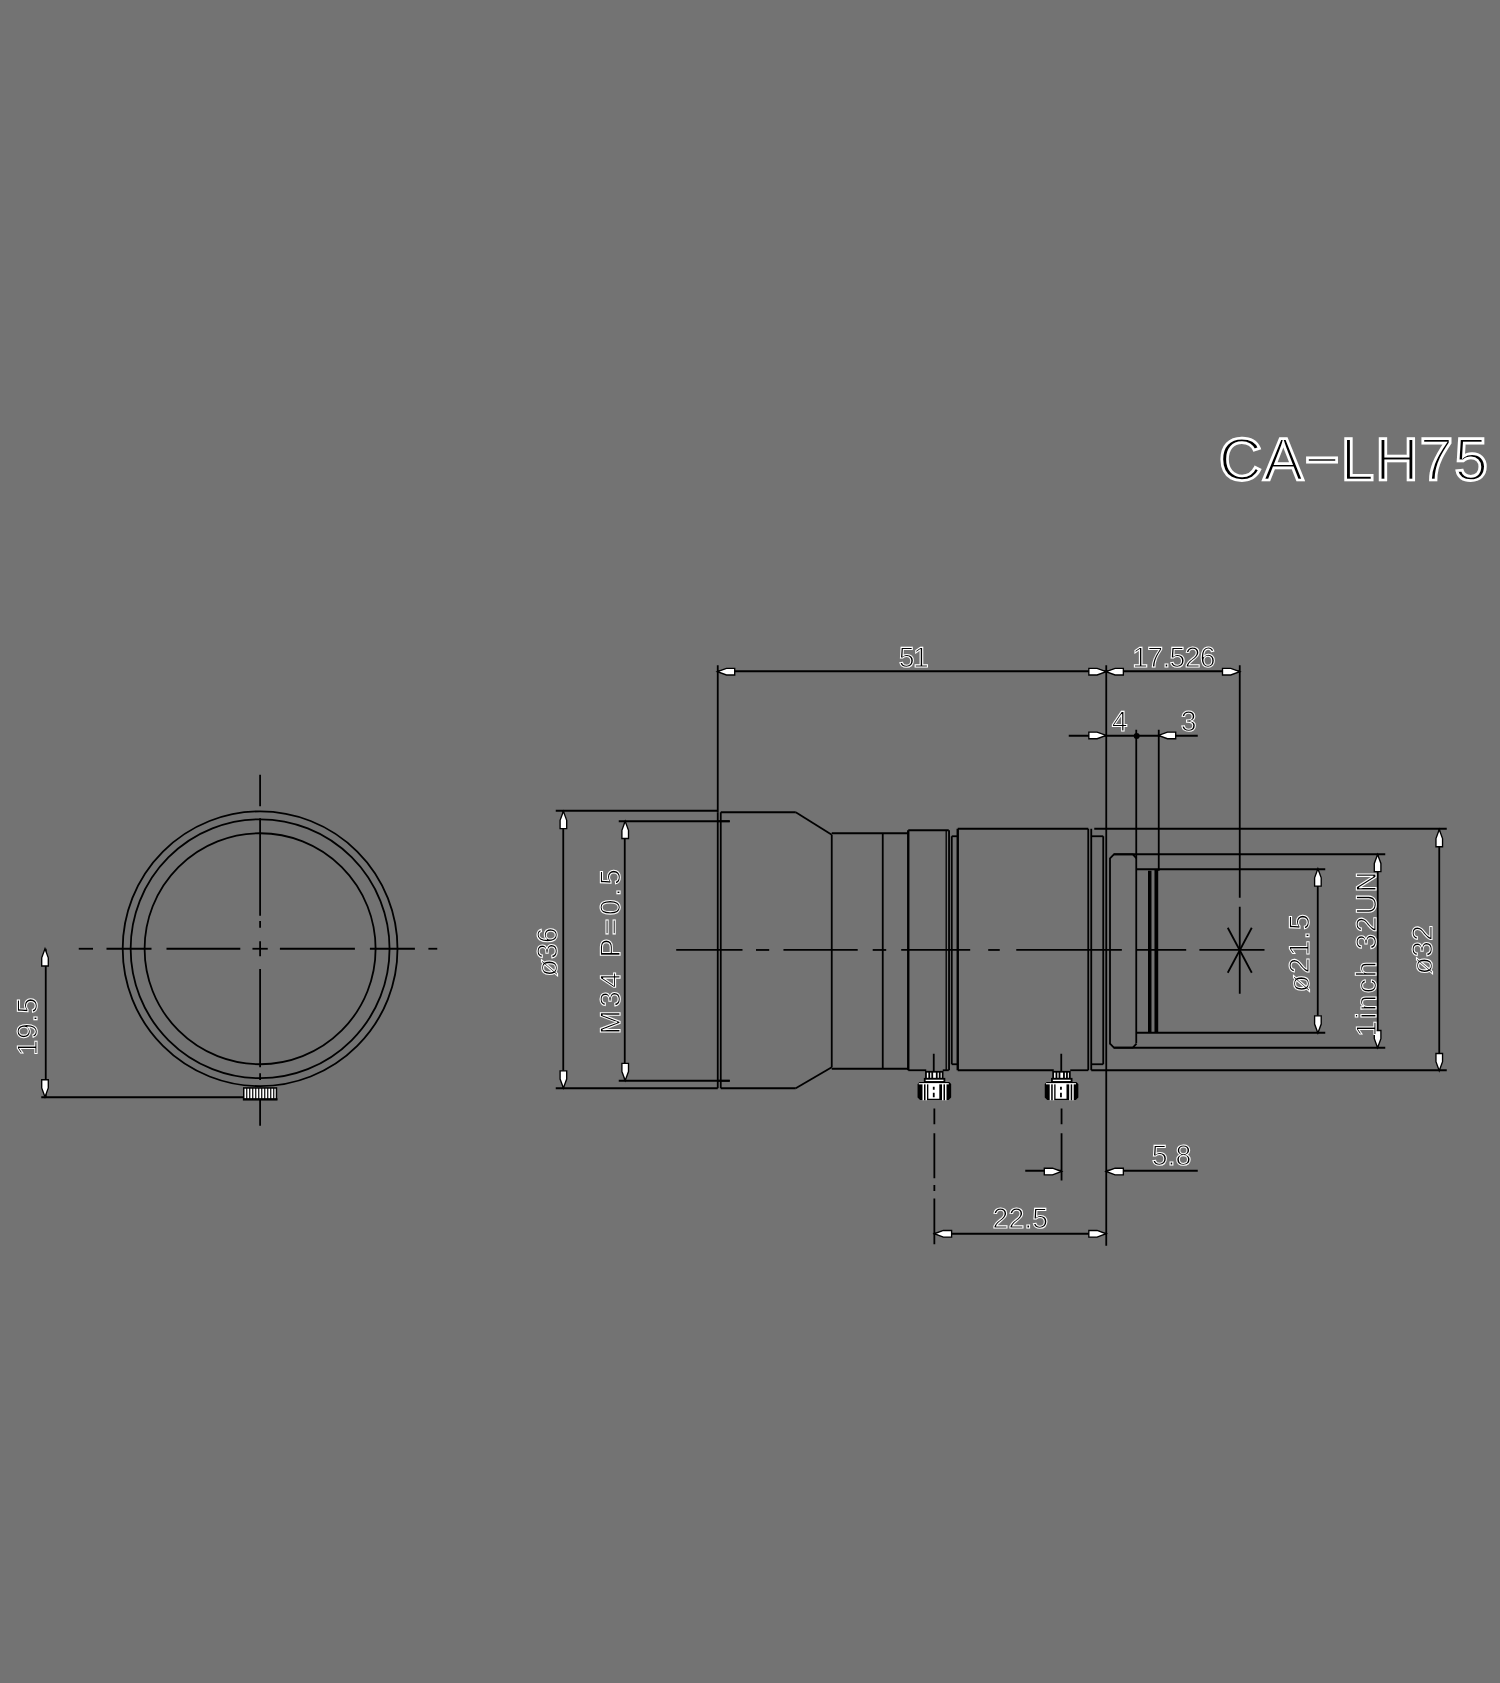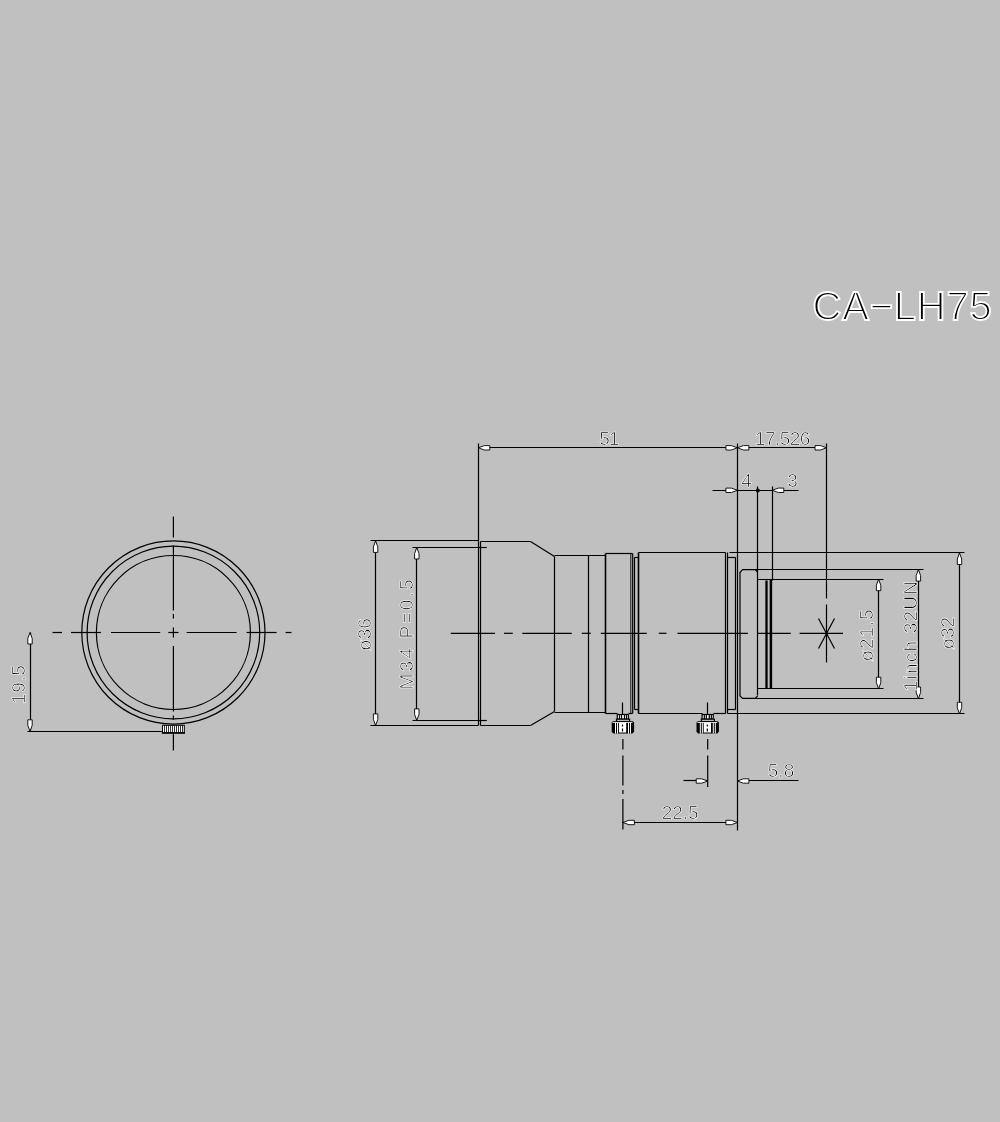--- a/index.html
+++ b/index.html
@@ -1,16 +1,16 @@
 <!DOCTYPE html>
 <html><head>
 <meta charset="utf-8">
 <style>
   html,body{margin:0;padding:0;background:#fff;}
-  .page{position:relative;width:1000px;height:1122px;background:#f0abfc;overflow:hidden;filter:grayscale(100%);}
+  .page{position:relative;width:1000px;height:1122px;background:#737373;overflow:hidden;filter:grayscale(100%);}
   svg{position:absolute;left:0;top:0;}
   text{font-family:"Liberation Sans", sans-serif;fill:#000;}
 </style>
 </head>
 <body>
 <div class="page">
 <svg width="1000" height="1122" viewBox="0 0 1000 1122">
 <g stroke="#000" stroke-width="1.2" fill="none">
 
 <text x="812.5" y="319.8" font-size="40" letter-spacing="0.8" stroke="#fff" stroke-width="1.8" fill="#000">CA−LH75</text>

